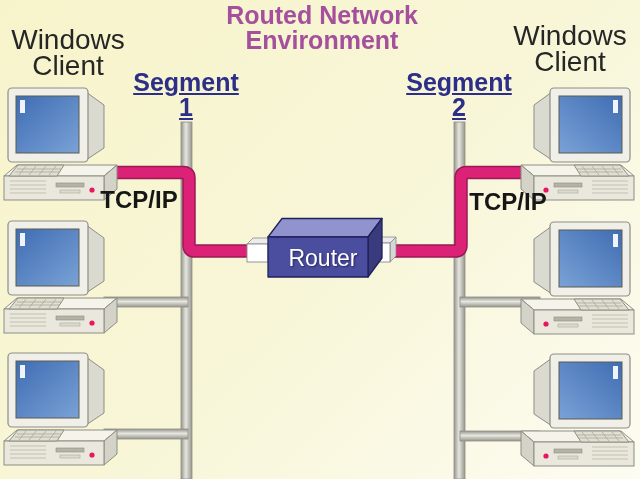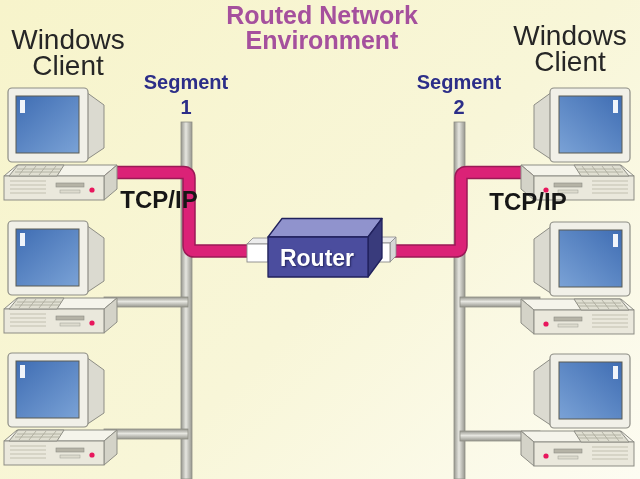--- a/index.html
+++ b/index.html
@@ -8,29 +8,29 @@
     background:linear-gradient(135deg,#f7f4cb 0%,#f8f6d8 55%,#fdfcf2 100%);
     font-family:"Liberation Sans","DejaVu Sans",sans-serif;
   }
   svg.scene{position:absolute;left:0;top:0;width:640px;height:479px;}
   .label{position:absolute;text-align:center;z-index:2;}
   .label .line{display:block;}
   .title{left:192px;top:3px;width:260px;font-weight:bold;font-size:25px;line-height:25px;color:#a5509d;}
   .client{font-size:28px;line-height:26px;color:#262626;width:120px;}
   .client.left{left:8px;top:27px;}
   .client.right{left:510px;top:23px;}
-  .segment{font-weight:bold;font-size:20px;line-height:25px;color:#2c2e88;width:120px;}
+  .segment{font-weight:bold;font-size:25px;line-height:25px;color:#2c2e88;width:120px;text-decoration:underline;}
   .segment.s1{left:126px;top:70px;}
   .segment.s2{left:399px;top:70px;}
-  .protocol{font-weight:bold;font-size:24px;color:#161616;width:90px;margin-left:20px;}
+  .protocol{font-weight:bold;font-size:24px;color:#161616;width:90px;}
   .protocol.left{left:94px;top:186px;}
   .protocol.right{left:463px;top:188px;}
   .router-label{
-    left:266px;top:239px;width:102px;height:38px;display:flex;align-items:center;justify-content:center;
-    font-weight:bold;font-size:23px;color:#ffffff;text-shadow:1px 1px 2px rgba(15,15,60,.65);
+    left:272px;top:239px;width:102px;height:38px;display:flex;align-items:center;justify-content:center;
+    font-weight:normal;font-size:23px;color:#ffffff;text-shadow:1px 1px 2px rgba(15,15,60,.65);
   }
 </style>
 </head>
 <body>
 
 <div class="canvas">
 
   <svg class="scene" viewBox="0 0 640 479">
     <defs>
       <linearGradient id="busV" x1="0" y1="0" x2="1" y2="0">

